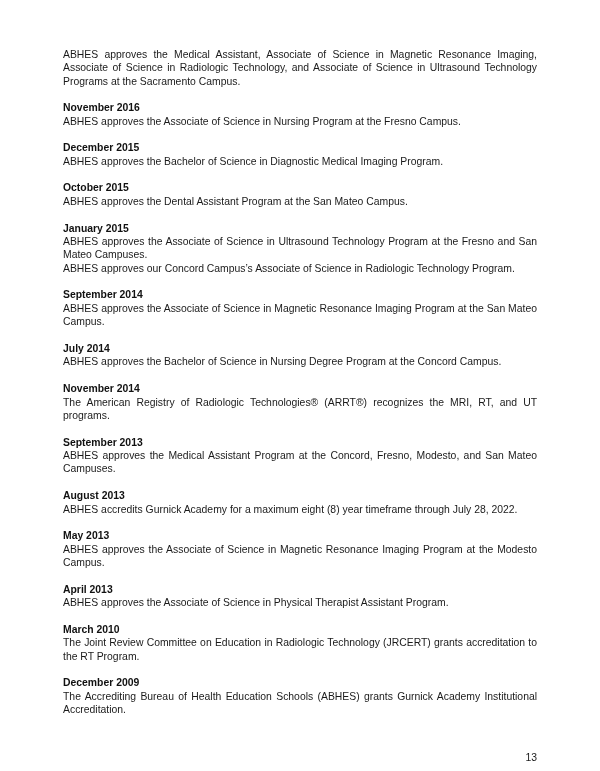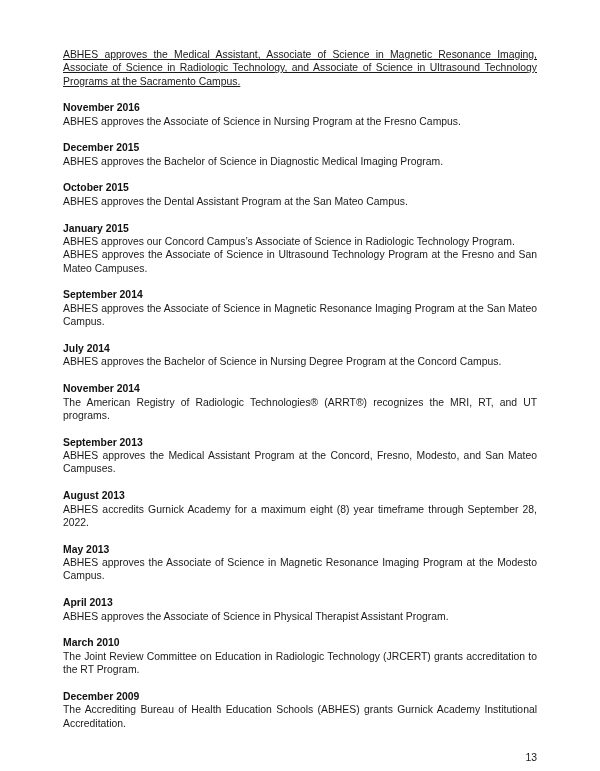--- a/index.html
+++ b/index.html
@@ -19,21 +19,20 @@
       position: absolute;
       left: 63px;
       top: 48px;
       width: 474px;
     }
     .intro {
       font-size: 10.4px;
       line-height: 13.4px;
       text-align: justify;
       margin: 0 0 13px 0;
-      text-decoration: underline;
     }
     .entry {
       margin: 0 0 13.3px 0;
     }
     .entry-date {
       font-size: 10.4px;
       font-weight: bold;
       line-height: 13.4px;
       margin: 0;
       color: #111;
@@ -68,22 +67,22 @@
     <p class="entry-text">ABHES approves the Bachelor of Science in Diagnostic Medical Imaging Program.</p>
   </div>
 
   <div class="entry">
     <p class="entry-date">October 2015</p>
     <p class="entry-text">ABHES approves the Dental Assistant Program at the San Mateo Campus.</p>
   </div>
 
   <div class="entry">
     <p class="entry-date">January 2015</p>
+    <p class="entry-text">ABHES approves the Associate of Science in Ultrasound Technology Program at the Fresno and San Mateo Campuses.</p>
     <p class="entry-text">ABHES approves our Concord Campus’s Associate of Science in Radiologic Technology Program.</p>
-    <p class="entry-text">ABHES approves the Associate of Science in Ultrasound Technology Program at the Fresno and San Mateo Campuses.</p>
   </div>
 
 
   <div class="entry">
     <p class="entry-date">September 2014</p>
     <p class="entry-text">ABHES approves the Associate of Science in Magnetic Resonance Imaging Program at the San Mateo Campus.</p>
   </div>
 
   <div class="entry">
     <p class="entry-date">July 2014</p>
@@ -95,21 +94,21 @@
     <p class="entry-text">The American Registry of Radiologic Technologies® (ARRT®) recognizes the MRI, RT, and UT programs.</p>
   </div>
 
   <div class="entry">
     <p class="entry-date">September 2013</p>
     <p class="entry-text">ABHES approves the Medical Assistant Program at the Concord, Fresno, Modesto, and San Mateo Campuses.</p>
   </div>
 
   <div class="entry">
     <p class="entry-date">August 2013</p>
-    <p class="entry-text">ABHES accredits Gurnick Academy for a maximum eight (8) year timeframe through September 28, 2022.</p>
+    <p class="entry-text">ABHES accredits Gurnick Academy for a maximum eight (8) year timeframe through July 28, 2022.</p>
   </div>
 
   <div class="entry">
     <p class="entry-date">May 2013</p>
     <p class="entry-text">ABHES approves the Associate of Science in Magnetic Resonance Imaging Program at the Modesto Campus.</p>
   </div>
 
   <div class="entry">
     <p class="entry-date">April 2013</p>
     <p class="entry-text">ABHES approves the Associate of Science in Physical Therapist Assistant Program.</p>

